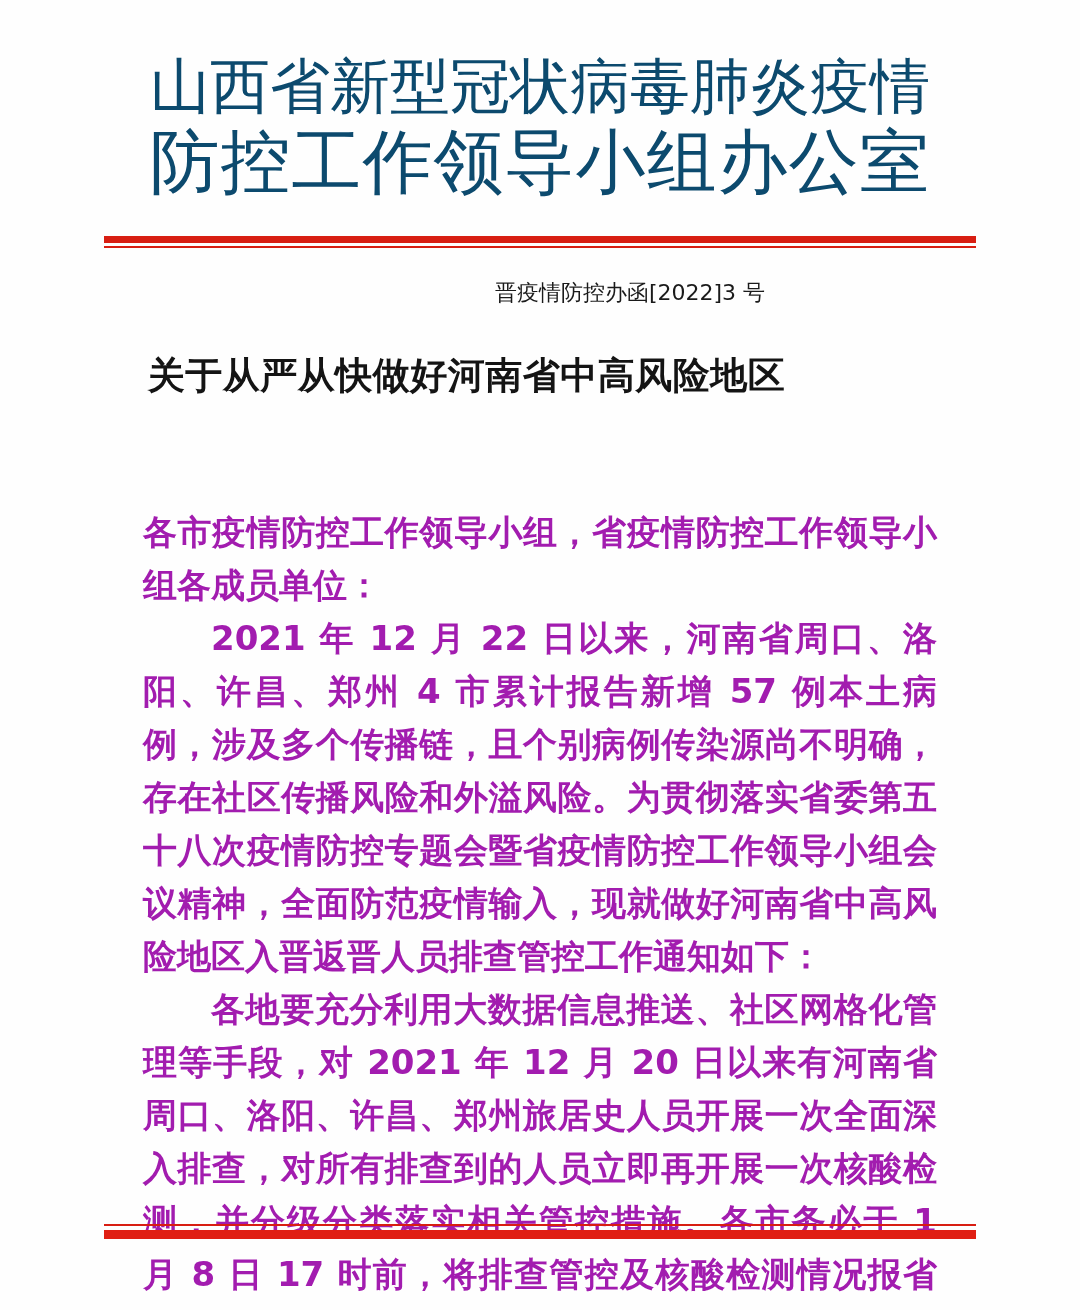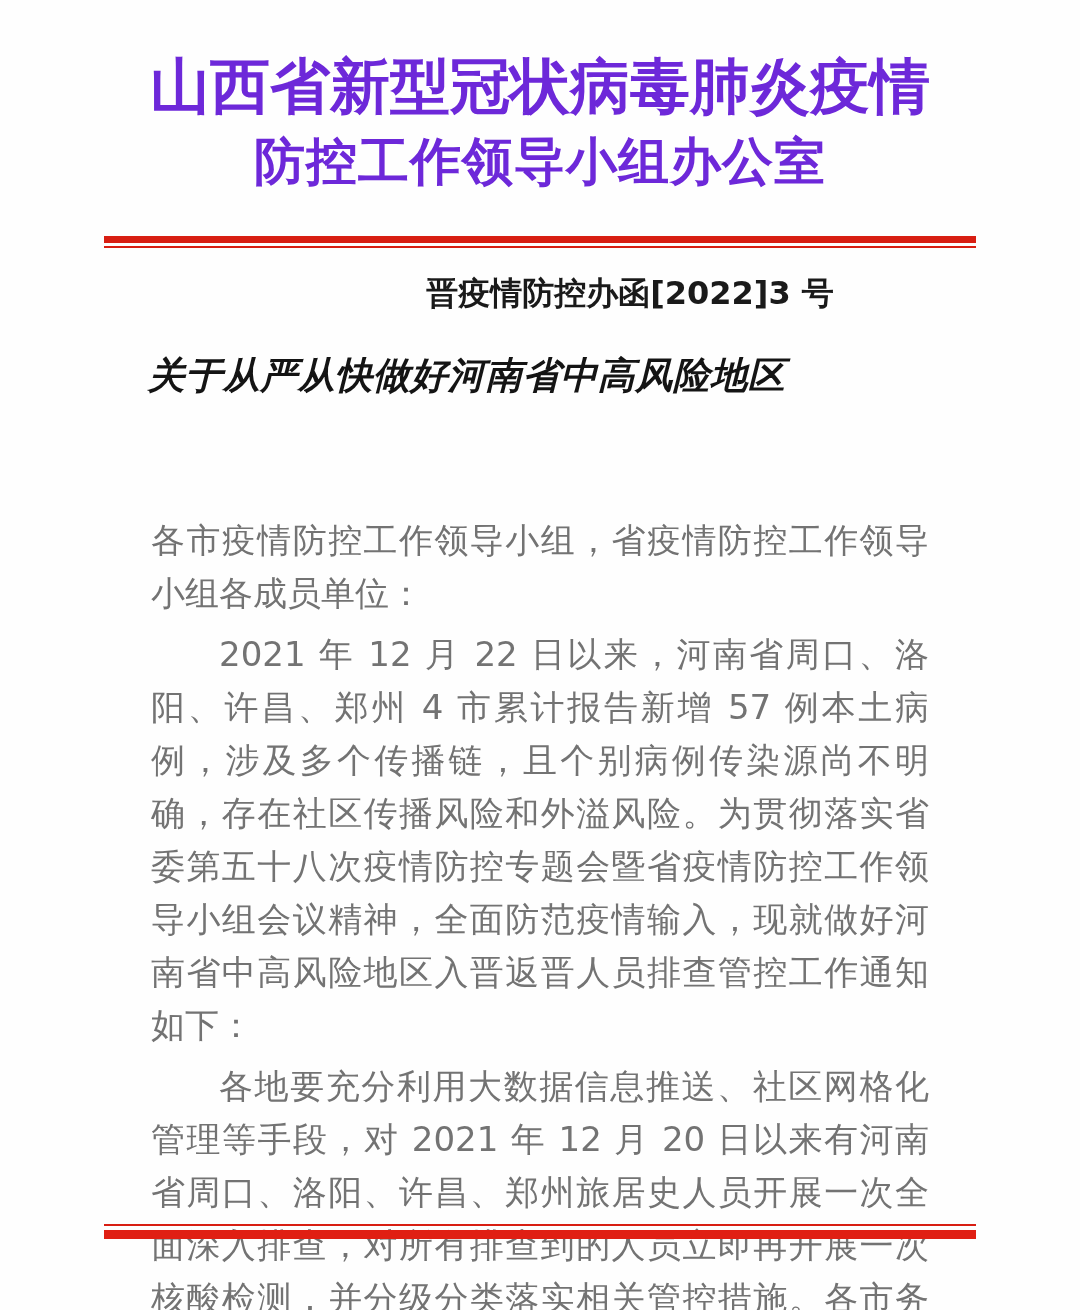--- a/index.html
+++ b/index.html
@@ -23,30 +23,30 @@
 
   
   .masthead {
     position: absolute;
     left: 0;
     top: 48px;
     width: 1080px;
     text-align: center;
   }
   .masthead-line {
-    color: #6d28d9;
-    font-weight: 700;
+    color: #0c4a6e;
+    font-weight: 400;
     font-size: 60px;
     line-height: 76px;
     letter-spacing: 0px;
     white-space: nowrap;
     font-family: "DejaVu Sans", "Liberation Sans", sans-serif;
   }
   .masthead-line.l2 {
-    font-size: 51px;
+    font-size: 70px;
     letter-spacing: 1px;
   }
 
   
   .rule-top {
     position: absolute;
     left: 104px;
     top: 236px;
     width: 872px;
   }
@@ -88,61 +88,59 @@
     left: 0;
     top: 272px;
     width: 1080px;
     text-align: center;
     padding-right: 0px;
     box-sizing: border-box;
   }
   .docnum span {
     display: inline-block;
     margin-left: 180px;
-    font-size: 32px;
+    font-size: 22px;
     line-height: 42px;
     color: #1a1a1a;
     white-space: nowrap;
-    font-weight: bold;
   }
 
   
   .title {
     position: absolute;
     left: 0;
     top: 352px;
     width: 933px;
     text-align: center;
-    font-style: italic;
   }
   .title-line {
     font-size: 37px;
     line-height: 48px;
     font-weight: 700;
     color: #141414;
     white-space: nowrap;
     letter-spacing: 0.5px;
   }
 
   
   .body {
     position: absolute;
     left: 143px;
     top: 506px;
     width: 794px;
   }
   .body p {
-    margin: 8px;
+    margin: 0;
     font-size: 34px;
     line-height: 53px;
-    color: #737373;
+    color: #a21caf;
     text-align: justify;
     text-justify: inter-character;
     letter-spacing: 0px;
-    font-weight: 400;
+    font-weight: 700;
   }
   .body p.indent {
     text-indent: 68px;
   }
   .body p.noindent {
     text-indent: 0;
   }
   .body p.heading-item {
     text-indent: 68px;
     text-align: left;

